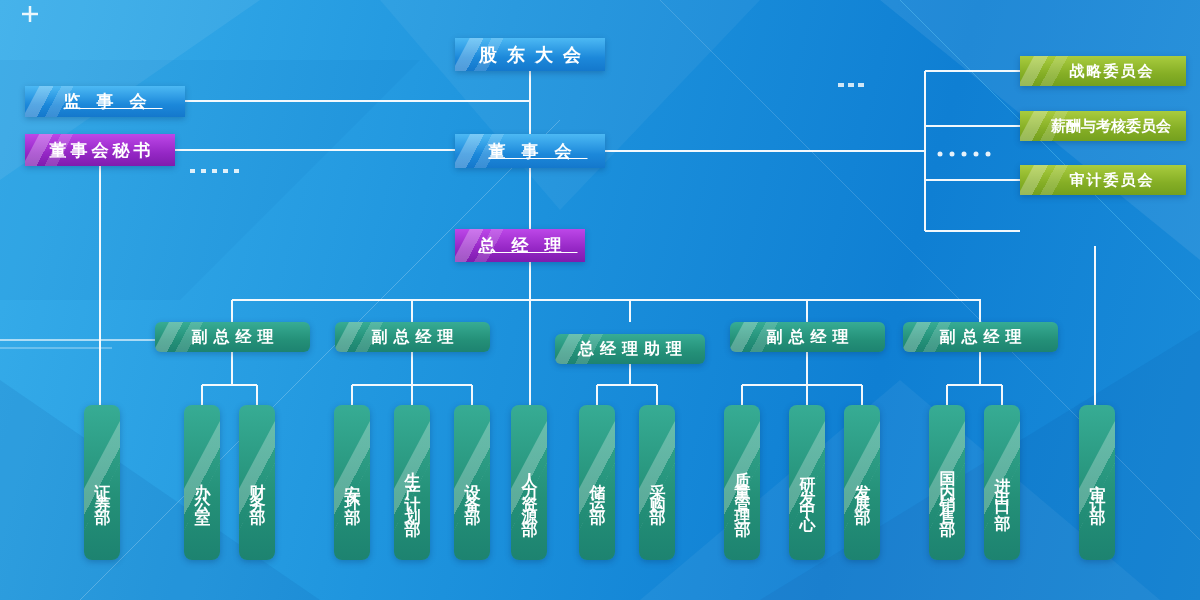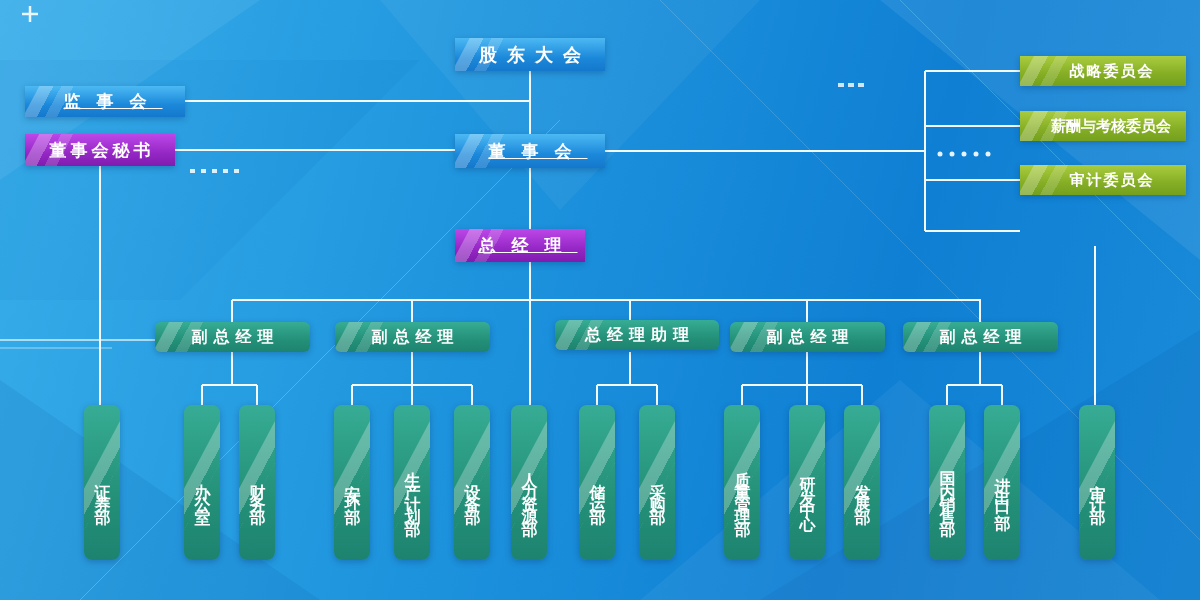--- a/index.html
+++ b/index.html
@@ -151,21 +151,21 @@
   <div class="node purple sp16" style="left:455px;top:229px;width:130px;height:33px">
     <span class="label">总经理</span>
   </div>
 
   <div class="node teal sp6" style="left:155px;top:322px;width:155px;height:30px">
     <span class="label">副总经理</span>
   </div>
   <div class="node teal sp6" style="left:335px;top:322px;width:155px;height:30px">
     <span class="label">副总经理</span>
   </div>
-  <div class="node teal sp6" style="left:555px;top:320px;width:164px;height:30px">
+  <div class="node teal sp6" style="left:555px;top:334px;width:150px;height:30px">
     <span class="label">总经理助理</span>
   </div>
   <div class="node teal sp6" style="left:730px;top:322px;width:155px;height:30px">
     <span class="label">副总经理</span>
   </div>
   <div class="node teal sp6" style="left:903px;top:322px;width:155px;height:30px">
     <span class="label">副总经理</span>
   </div>
 
   <div class="node teal dept" style="left:84px">

